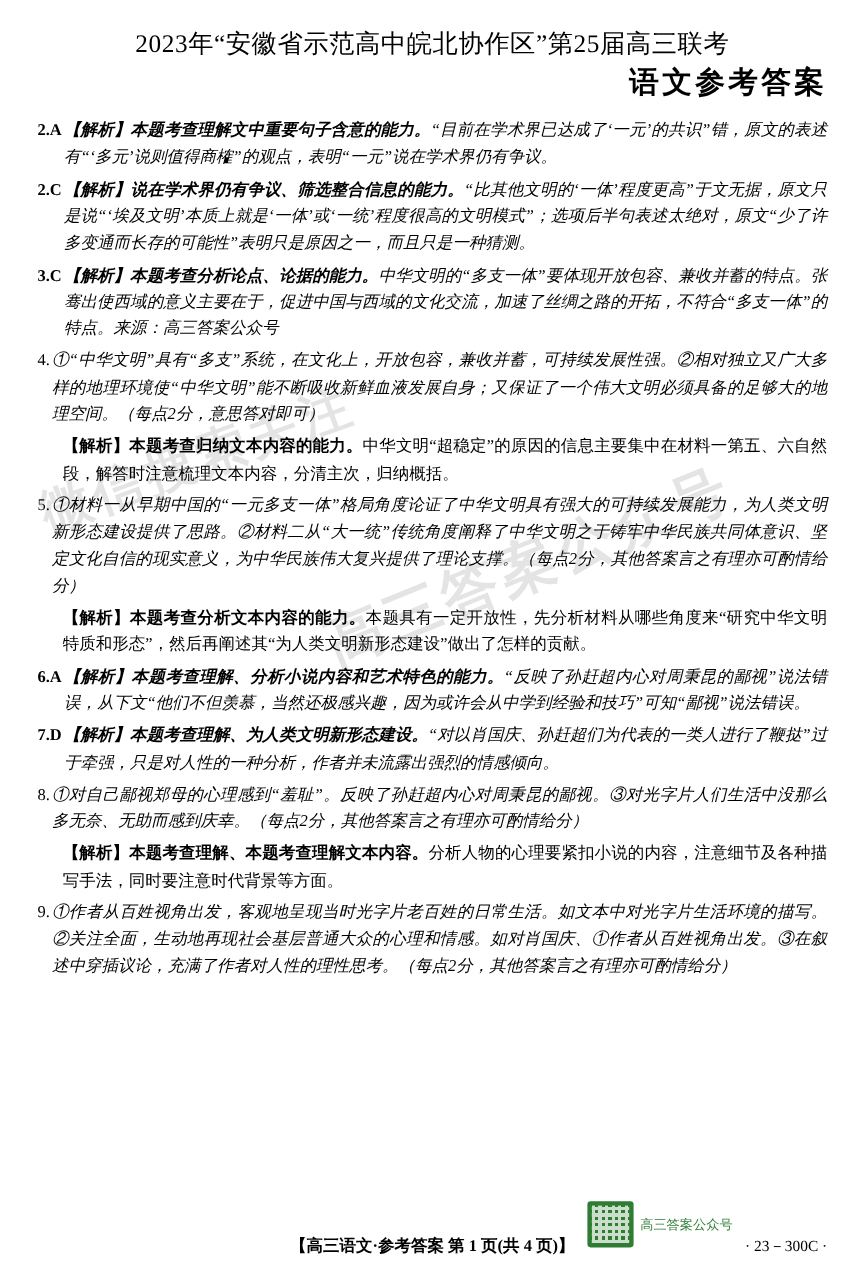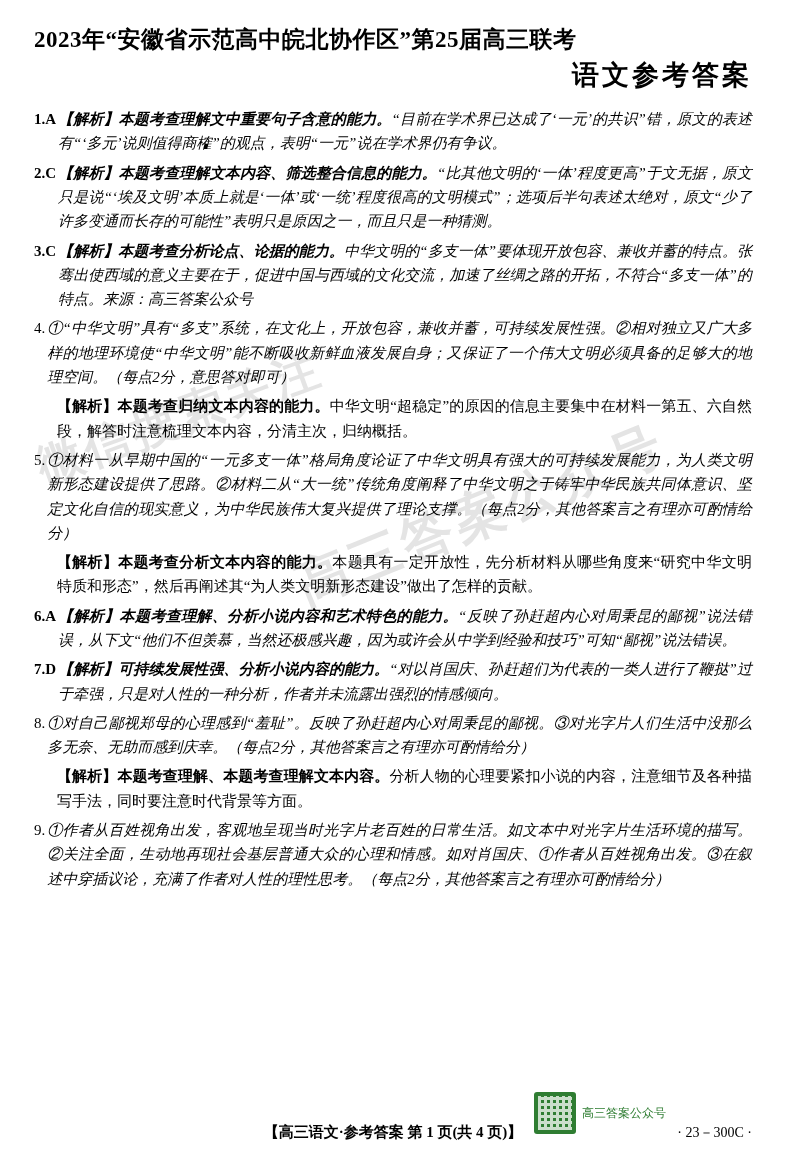--- a/index.html
+++ b/index.html
@@ -13,23 +13,23 @@
     position: relative;
     overflow: hidden;
   }
   .page {
     position: relative;
     width: 786px;
     height: 1156px;
     padding: 18px 34px 0 34px;
   }
   .title-main {
-    text-align: left;
+    text-align: center;
     font-size: 23px;
-    font-weight: bold;
+    font-weight: normal;
     letter-spacing: 0.5px;
     line-height: 1.35;
     margin: 6px 0 2px 0;
   }
   .title-sub {
     text-align: right;
     font-size: 27px;
     font-weight: bold;
     letter-spacing: 3px;
     margin: 2px 0 14px 0;
@@ -158,27 +158,27 @@
     <div class="wm-text wm1">微信搜索关注</div>
     <div class="wm-text wm2">高三答案公众号</div>
   </div>
 
   <div class="title-main">2023年“安徽省示范高中皖北协作区”第25届高三联考</div>
   <div class="title-sub">语文参考答案</div>
 
   <div class="body-area">
 
     <div class="item">
-      <div class="item-num bold">1.A</div>
+      <div class="item-num bold">2.A</div>
       <div class="item-text"><span style="font-weight:bold">【解析】本题考查理解文中重要句子含意的能力。</span>“目前在学术界已达成了‘一元’的共识”错，原文的表述有“‘多元’说则值得商榷”的观点，表明“一元”说在学术界仍有争议。</div>
     </div>
 
     <div class="item">
       <div class="item-num bold">2.C</div>
-      <div class="item-text"><span style="font-weight:bold">【解析】本题考查理解文本内容、筛选整合信息的能力。</span>“比其他文明的‘一体’程度更高”于文无据，原文只是说“‘埃及文明’本质上就是‘一体’或‘一统’程度很高的文明模式”；选项后半句表述太绝对，原文“少了许多变通而长存的可能性”表明只是原因之一，而且只是一种猜测。</div>
+      <div class="item-text"><span style="font-weight:bold">【解析】说在学术界仍有争议、筛选整合信息的能力。</span>“比其他文明的‘一体’程度更高”于文无据，原文只是说“‘埃及文明’本质上就是‘一体’或‘一统’程度很高的文明模式”；选项后半句表述太绝对，原文“少了许多变通而长存的可能性”表明只是原因之一，而且只是一种猜测。</div>
     </div>
 
     <div class="item">
       <div class="item-num bold">3.C</div>
       <div class="item-text"><span style="font-weight:bold">【解析】本题考查分析论点、论据的能力。</span>中华文明的“多支一体”要体现开放包容、兼收并蓄的特点。张骞出使西域的意义主要在于，促进中国与西域的文化交流，加速了丝绸之路的开拓，不符合“多支一体”的特点。来源：高三答案公众号</div>
     </div>
 
     <div class="item">
       <div class="item-num">4.</div>
       <div class="item-text">①“中华文明”具有“多支”系统，在文化上，开放包容，兼收并蓄，可持续发展性强。②相对独立又广大多样的地理环境使“中华文明”能不断吸收新鲜血液发展自身；又保证了一个伟大文明必须具备的足够大的地理空间。（每点2分，意思答对即可）</div>
@@ -197,21 +197,21 @@
       <span class="lead">【解析】</span><span><span style="font-weight:bold">本题考查分析文本内容的能力。</span>本题具有一定开放性，先分析材料从哪些角度来“研究中华文明特质和形态”，然后再阐述其“为人类文明新形态建设”做出了怎样的贡献。</span>
     </div>
 
     <div class="item">
       <div class="item-num bold">6.A</div>
       <div class="item-text"><span style="font-weight:bold">【解析】本题考查理解、分析小说内容和艺术特色的能力。</span>“反映了孙赶超内心对周秉昆的鄙视”说法错误，从下文“他们不但羡慕，当然还极感兴趣，因为或许会从中学到经验和技巧”可知“鄙视”说法错误。</div>
     </div>
 
     <div class="item">
       <div class="item-num bold">7.D</div>
-      <div class="item-text"><span style="font-weight:bold">【解析】可持续发展性强、分析小说内容的能力。</span>“对以肖国庆、孙赶超们为代表的一类人进行了鞭挞”过于牵强，只是对人性的一种分析，作者并未流露出强烈的情感倾向。</div>
+      <div class="item-text"><span style="font-weight:bold">【解析】本题考查理解、为人类文明新形态建设。</span>“对以肖国庆、孙赶超们为代表的一类人进行了鞭挞”过于牵强，只是对人性的一种分析，作者并未流露出强烈的情感倾向。</div>
     </div>
 
     <div class="item">
       <div class="item-num">8.</div>
       <div class="item-text">①对自己鄙视郑母的心理感到“羞耻”。反映了孙赶超内心对周秉昆的鄙视。③对光字片人们生活中没那么多无奈、无助而感到庆幸。（每点2分，其他答案言之有理亦可酌情给分）</div>
     </div>
 
     <div class="note">
       <span class="lead">【解析】</span><span><span style="font-weight:bold">本题考查理解、本题考查理解文本内容。</span>分析人物的心理要紧扣小说的内容，注意细节及各种描写手法，同时要注意时代背景等方面。</span>
     </div>

